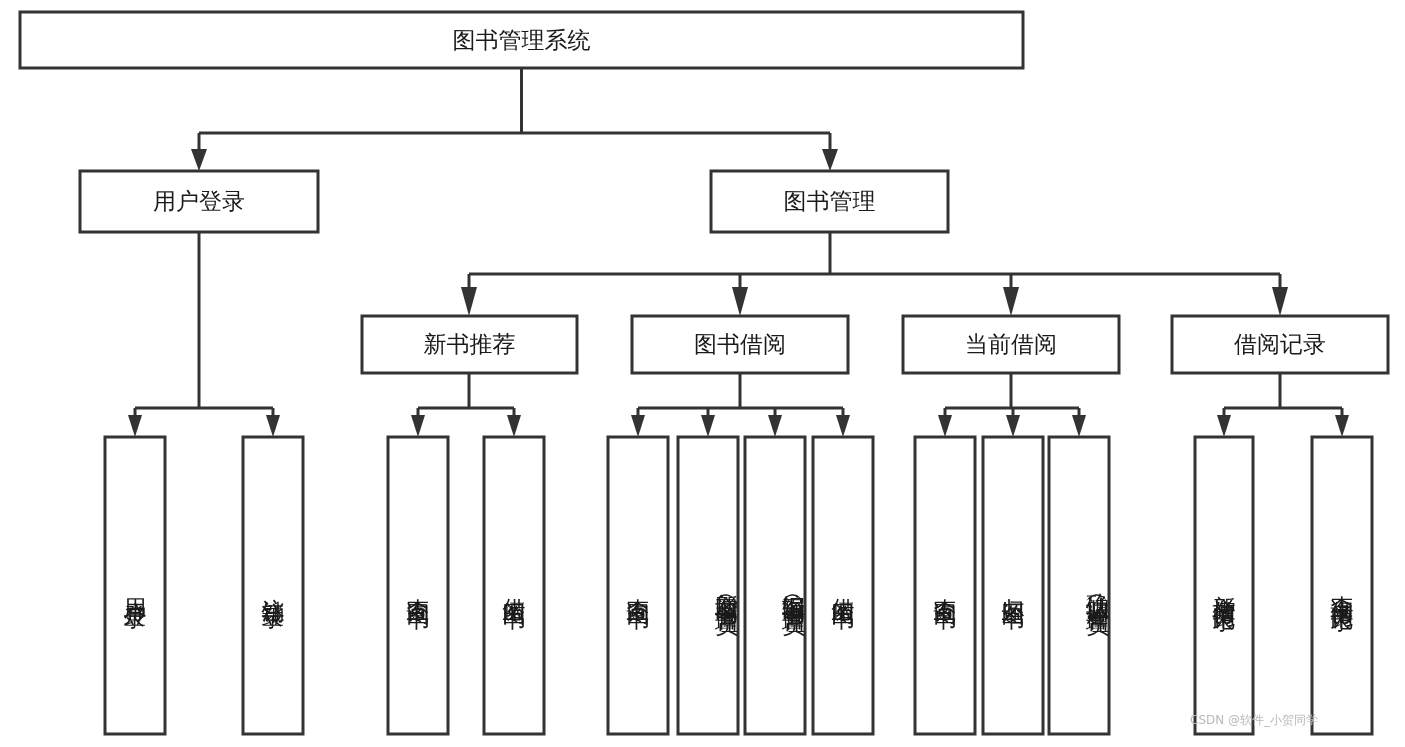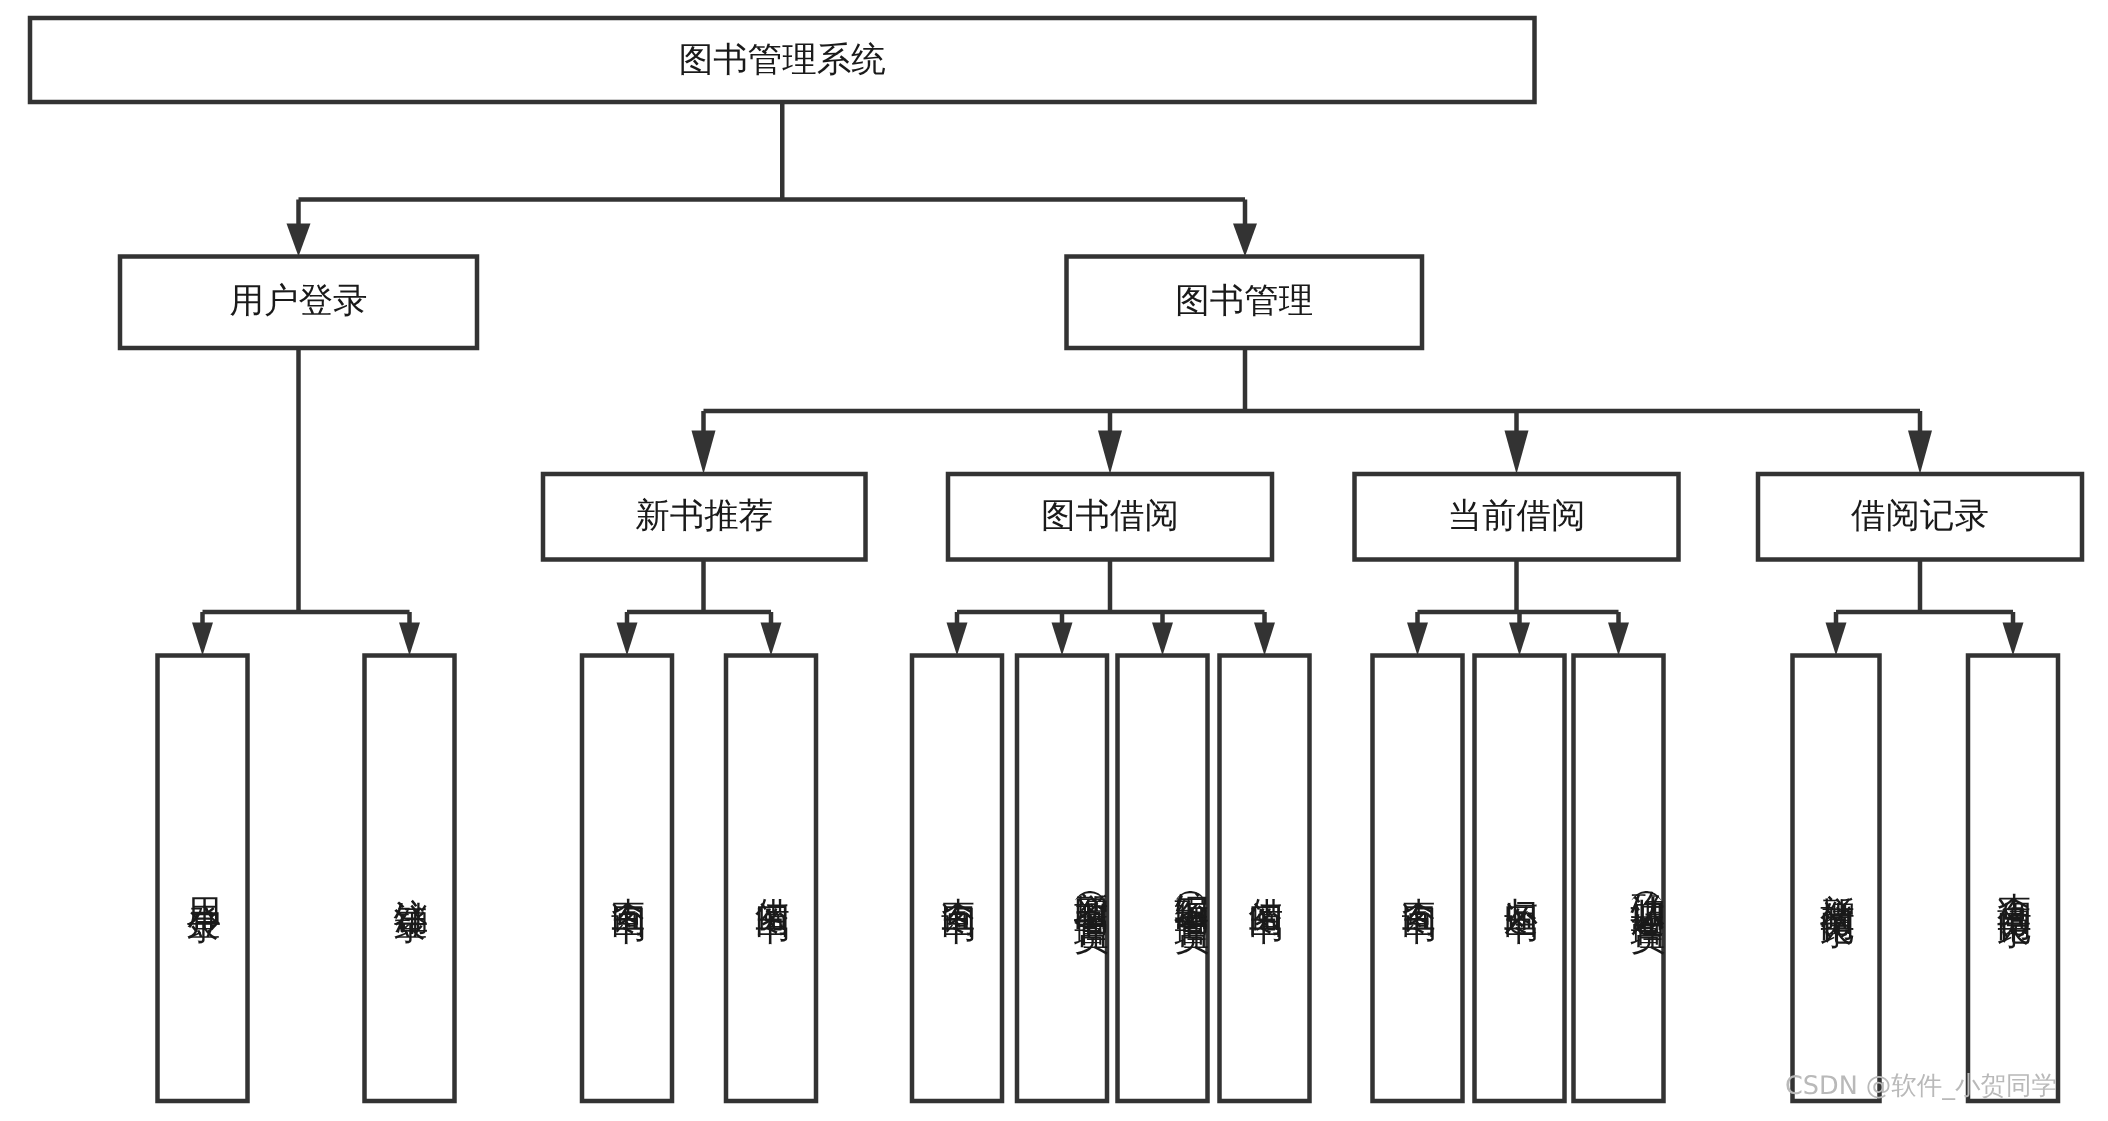--- a/index.html
+++ b/index.html
@@ -53,21 +53,21 @@
     line-height: 1;
     white-space: nowrap;
     text-align: center;
     pointer-events: none;
   }
   .watermark {
     position: absolute;
     left: 1190px;
     top: 712px;
     font-family: "DejaVu Sans", "Liberation Sans", sans-serif;
-    font-size: 17px;
+    font-size: 12px;
     color: #b9b9b9;
     white-space: nowrap;
   }
 </style>
 </head>
 <body>
 
 <svg id="diagram" viewBox="0 0 1405 747">
   <g id="connectors">
 

